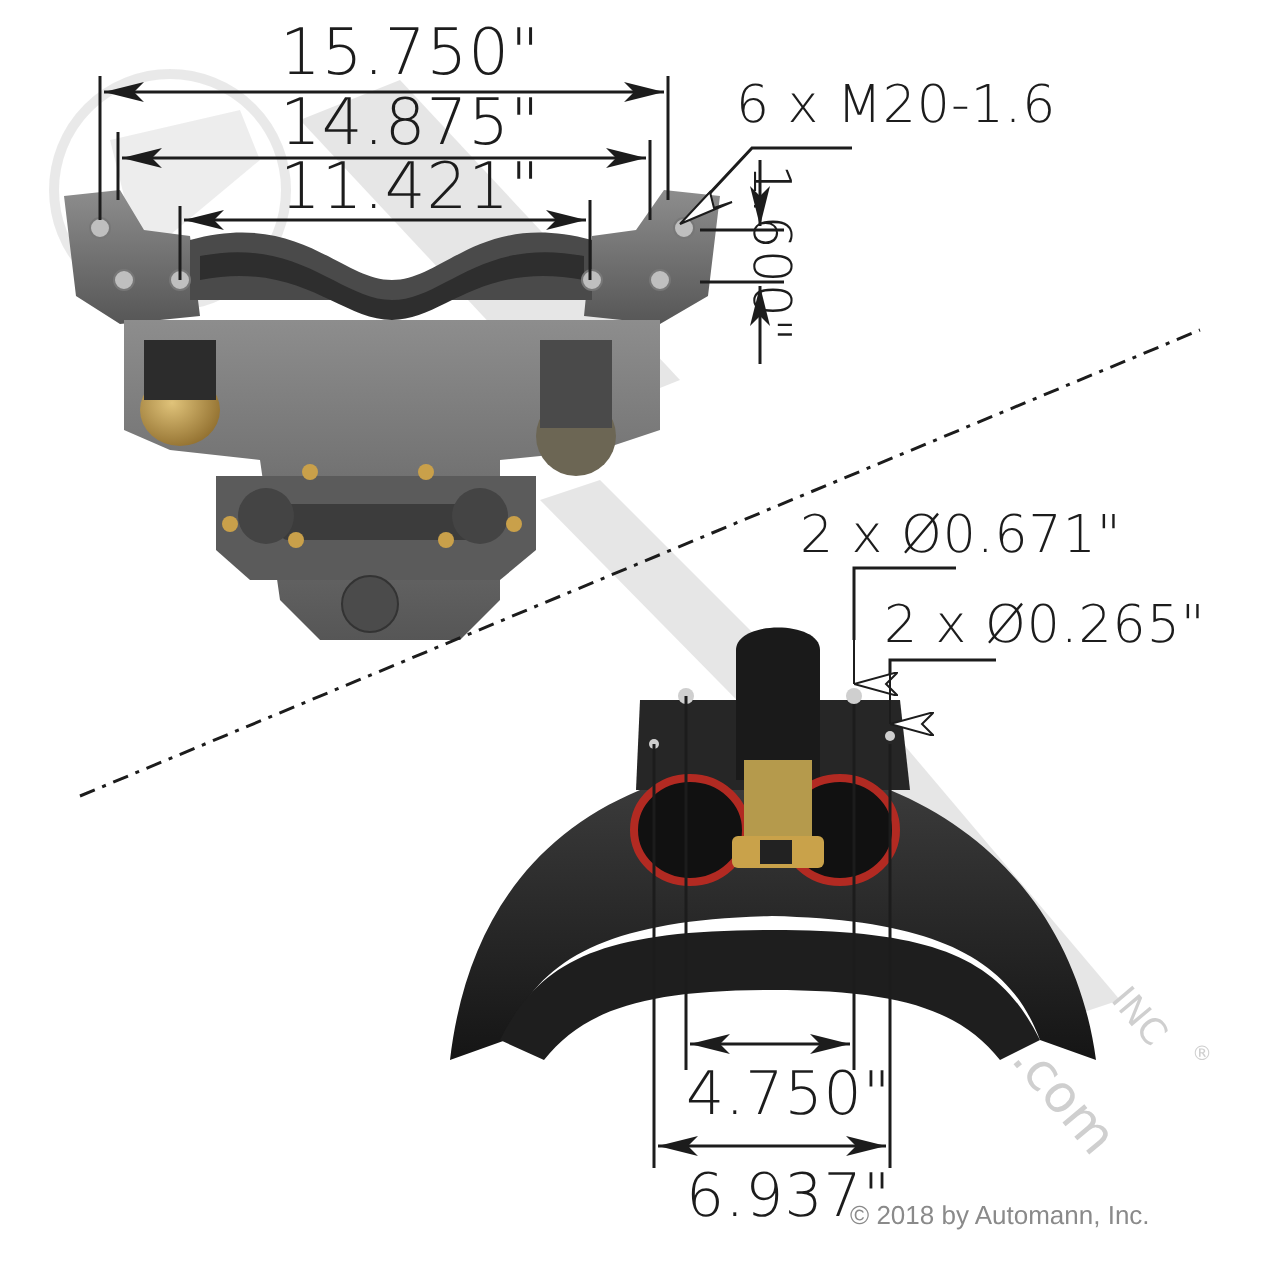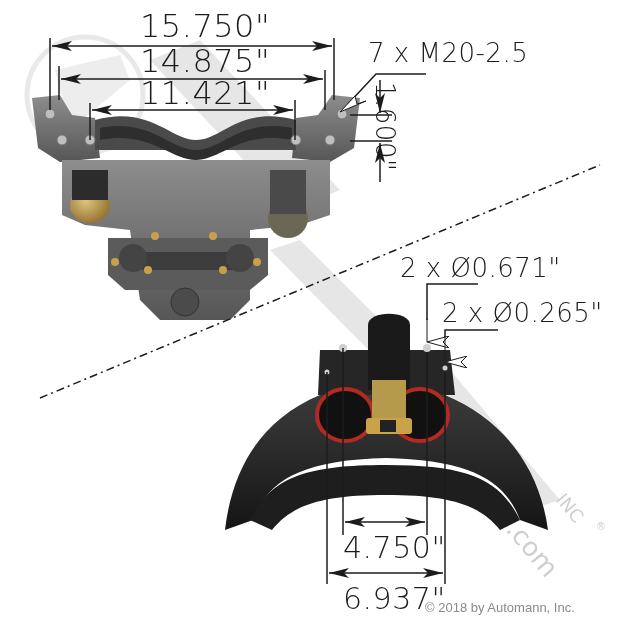--- a/index.html
+++ b/index.html
@@ -153,21 +153,21 @@
     <g fill="#cfcfcf" font-family="DejaVu Sans, sans-serif" font-size="26">
       <text x="505" y="530" transform="rotate(50 505 530)">.com</text>
       <text x="555" y="500" transform="rotate(50 555 500)" font-size="18">INC</text>
       <text x="596" y="530" font-size="10">®</text>
     </g>
   </svg>
 
   <div class="dim" style="left:140px;top:10px;font-size:32px;">15.750"</div>
   <div class="dim" style="left:140px;top:45px;font-size:32px;">14.875"</div>
   <div class="dim" style="left:140px;top:77px;font-size:32px;">11.421"</div>
-  <div class="dim" style="left:368px;top:40px;font-size:26px;">7 x M20-2.5</div>
+  <div class="dim" style="left:368px;top:40px;font-size:26px;">6 x M20-1.6</div>
   <div class="dim" style="left:398px;top:82px;font-size:26px;transform:rotate(90deg);transform-origin:left top;">1.600"</div>
   <div class="dim" style="left:400px;top:255px;font-size:26px;">2 x Ø0.671"</div>
   <div class="dim" style="left:442px;top:300px;font-size:26px;">2 x Ø0.265"</div>
   <div class="dim" style="left:343px;top:533px;font-size:30px;">4.750"</div>
   <div class="dim" style="left:343px;top:584px;font-size:30px;">6.937"</div>
 
   <div class="copyright" style="left:425px;top:600px;">© 2018 by Automann, Inc.</div>
 </div>
 
 </body></html>

